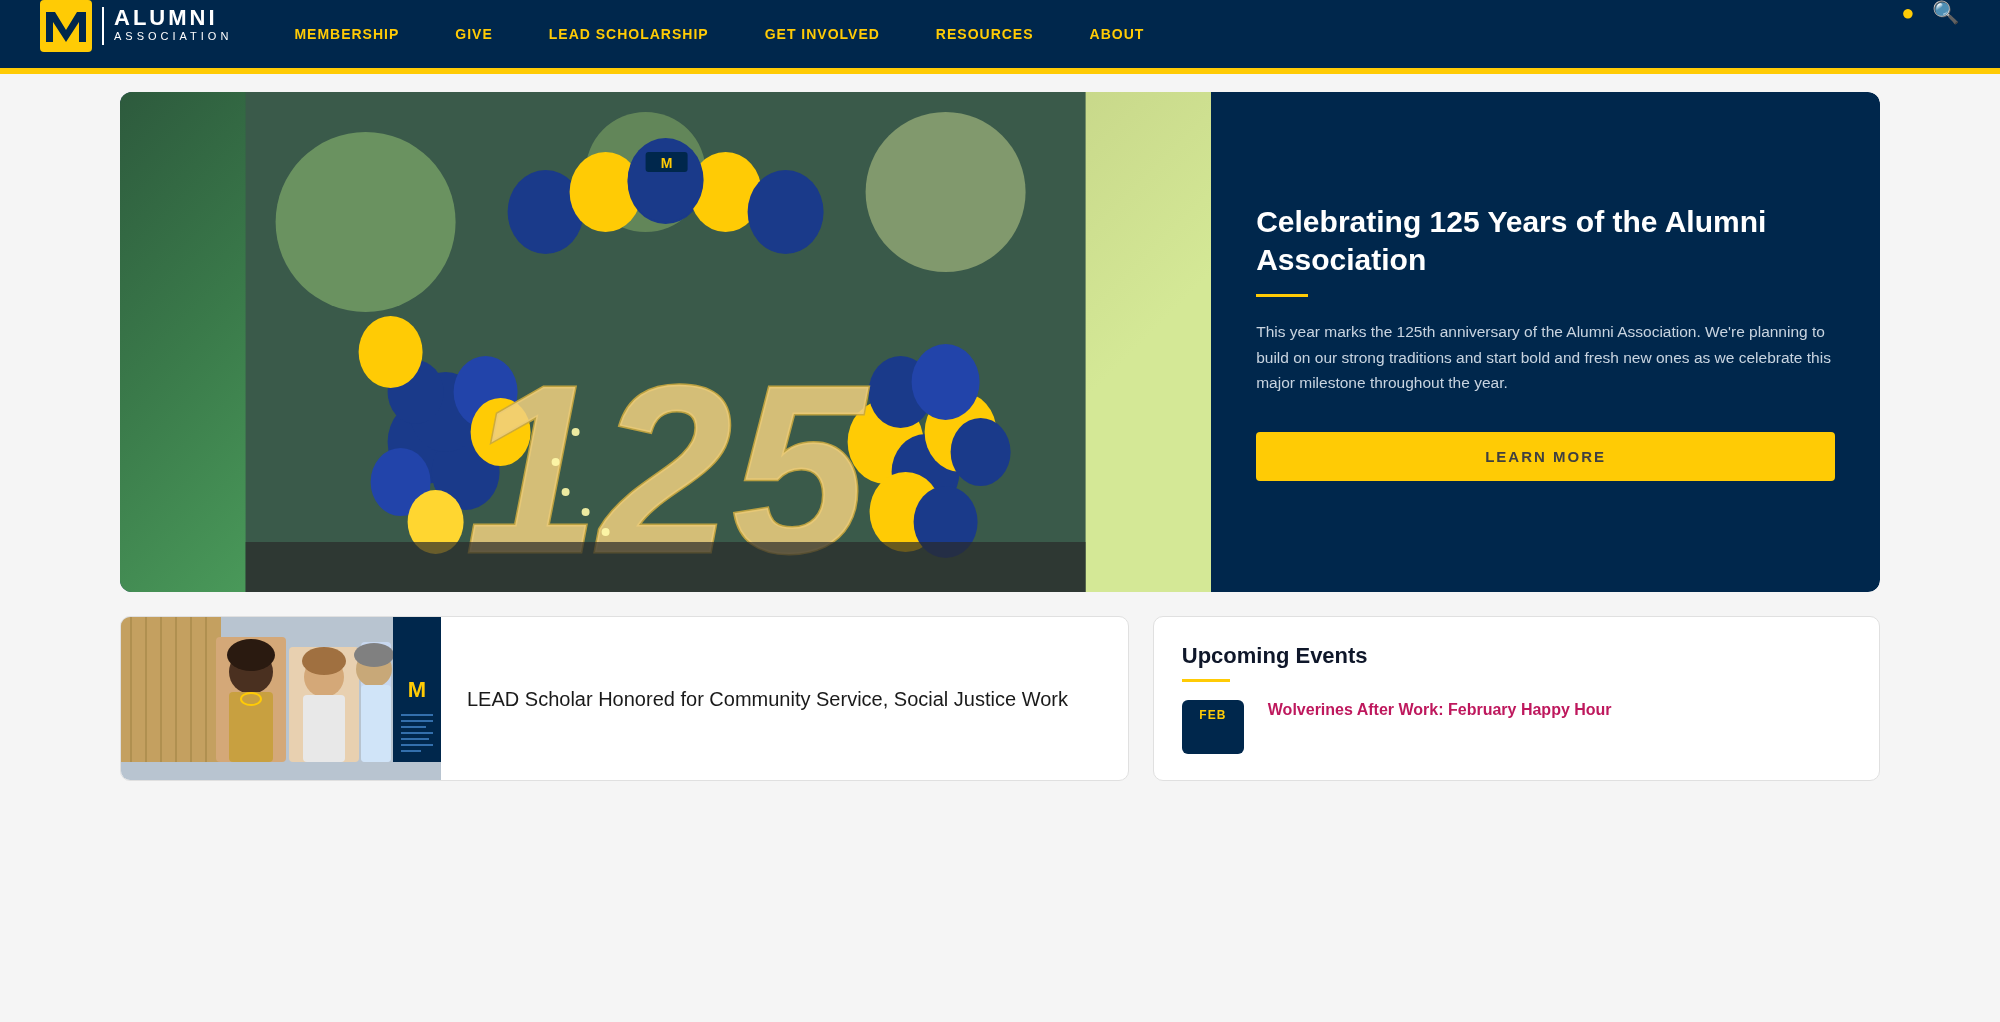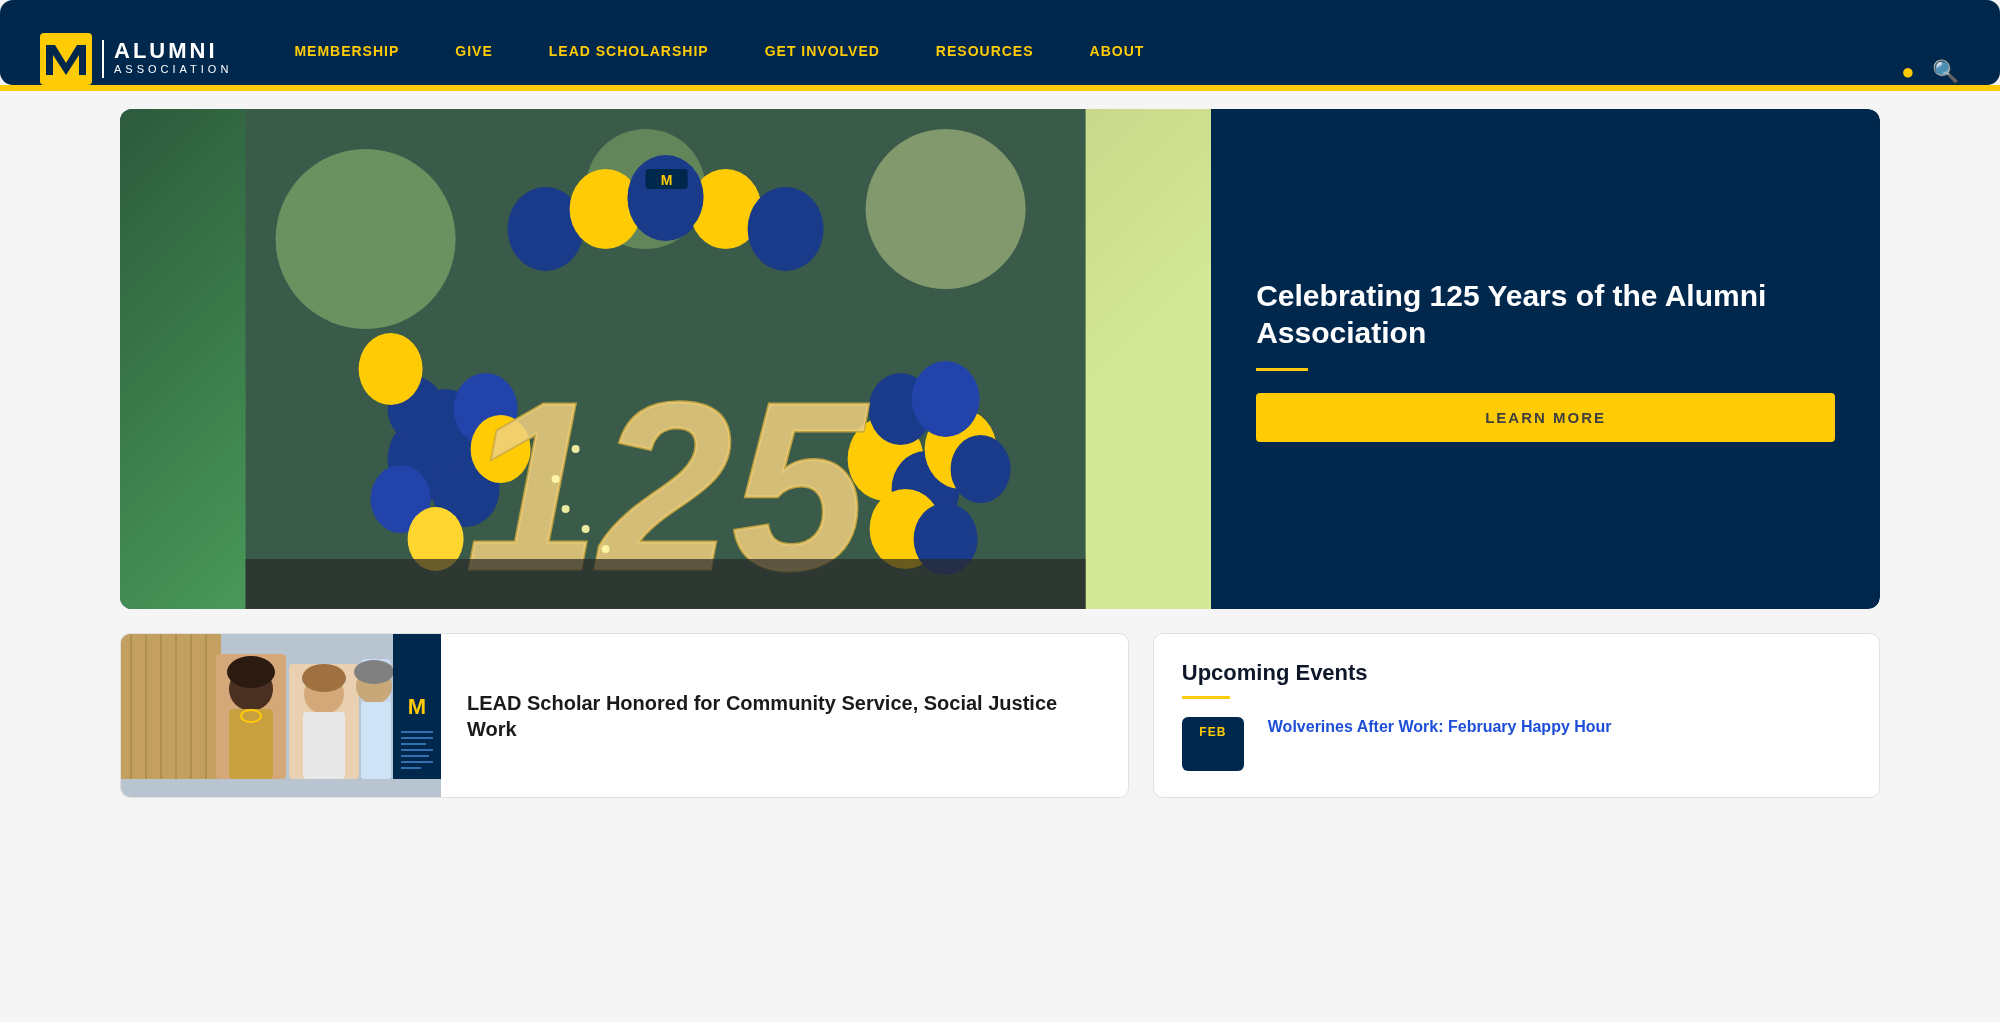--- a/index.html
+++ b/index.html
@@ -2,26 +2,25 @@
 <html><head>
   <meta charset="utf-8">
   <style>
     * { margin: 0; padding: 0; box-sizing: border-box; }
     body { font-family: 'Arial', sans-serif; background: #f5f5f5; overflow-x: hidden; }
 
     
     .navbar {
       background: #00274c;
       display: flex;
-      align-items: flex-end;
+      align-items: flex-start;
       padding: 0 40px;
-      height: 85px;
+      height: 68px;
       position: relative;
       z-index: 100;
-      border-radius: 13px;
     }
     .navbar-logo {
       display: flex;
       align-items: center;
       gap: 10px;
       text-decoration: none;
       margin-right: 40px;
       flex-shrink: 0;
     }
     .logo-m {
@@ -175,21 +174,21 @@
       overflow: hidden;
     }
     .card-news-text {
       padding: 22px 26px;
       display: flex;
       flex-direction: column;
       justify-content: center;
     }
     .card-news-headline {
       font-size: 20px;
-      font-weight: 700;
+      font-weight: 400;
       color: #1a1a1a;
       line-height: 1.3;
     }
 
     .card-events {
       flex: 1;
       background: #fff;
       border-radius: 10px;
       border: 1px solid #e0e0e0;
       padding: 26px 28px;
@@ -229,21 +228,21 @@
       text-transform: uppercase;
     }
     .event-day {
       font-size: 22px;
       font-weight: 900;
       line-height: 1.1;
     }
     .event-name {
       font-size: 16px;
       font-weight: 700;
-      color: #1d4ed8;
+      color: #be185d;
       line-height: 1.3;
     }
   </style>
 </head>
 <body>
 
 <nav class="navbar">
   <a class="navbar-logo">
 
     <svg class="logo-m" viewBox="0 0 52 52" xmlns="http://www.w3.org/2000/svg">
@@ -335,20 +334,21 @@
         <ellipse cx="420" cy="88" rx="38" ry="42" fill="#1a3a8a"></ellipse>
         <rect x="400" y="60" width="42" height="20" fill="#00274c" rx="3"></rect>
         <text x="421" y="76" text-anchor="middle" font-size="14" font-weight="900" fill="#ffcb05" font-family="Arial">M</text>
       </svg>
     </div>
   </div>
 
   <div class="hero-content">
     <h1 class="hero-title">Celebrating 125 Years of the Alumni Association</h1>
     <div class="hero-divider"></div>
+    <p class="hero-body">This year marks the 125th anniversary of the Alumni Association. We're planning to build on our strong traditions and start bold and fresh new ones as we celebrate this major milestone throughout the year.</p>
     <button class="hero-cta">LEARN MORE</button>
   </div>
 </section>
 
 <div class="bottom-section">
 
   <div class="card-news">
     <div class="card-news-image">
       
       <svg width="320" height="145" viewBox="0 0 320 145" xmlns="http://www.w3.org/2000/svg">

